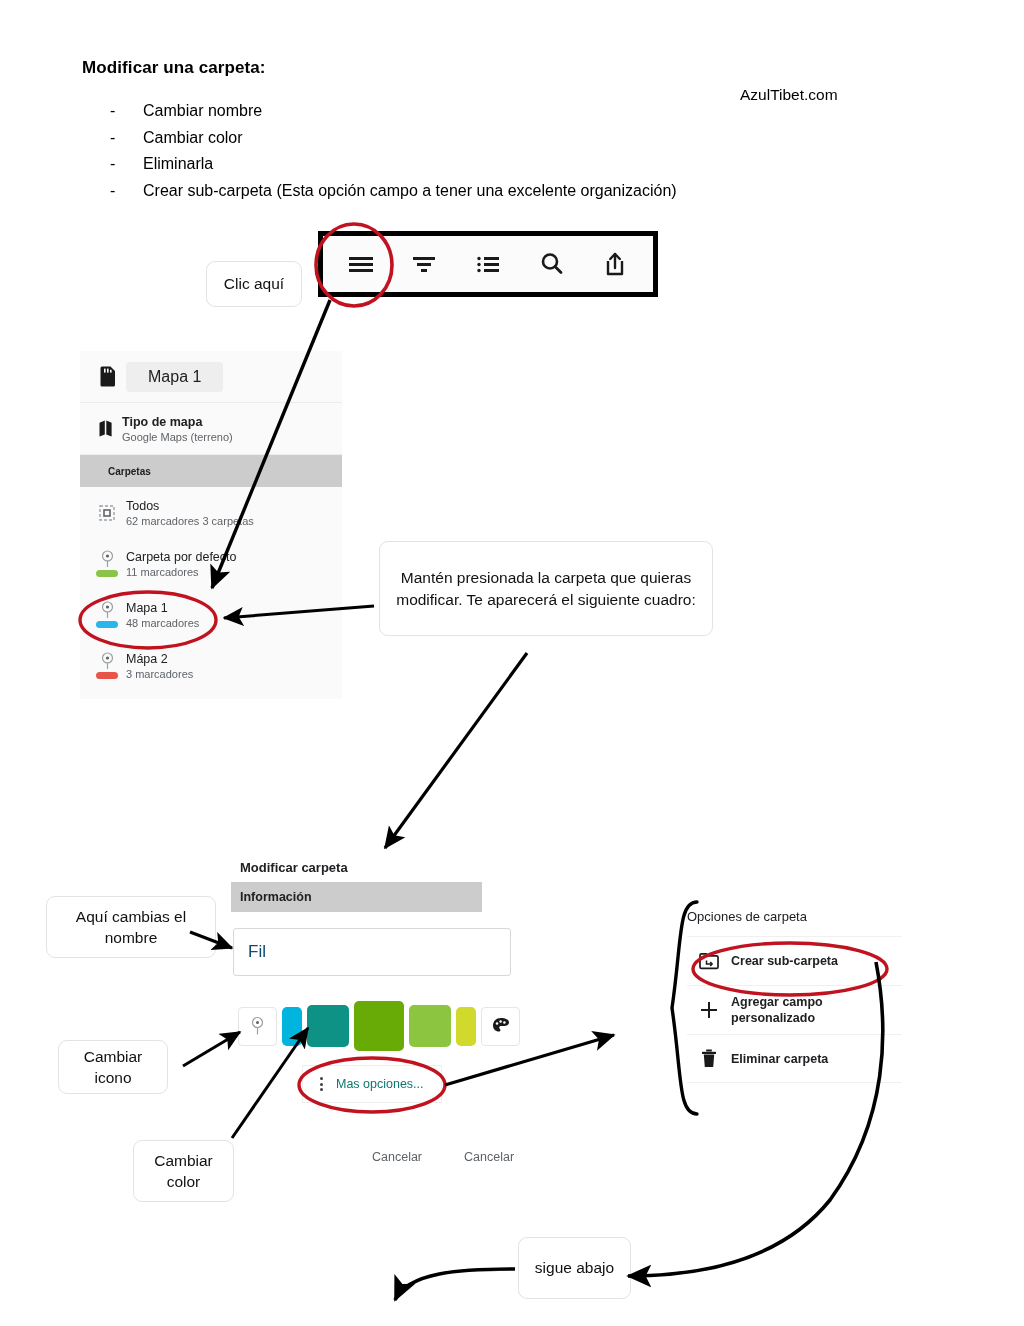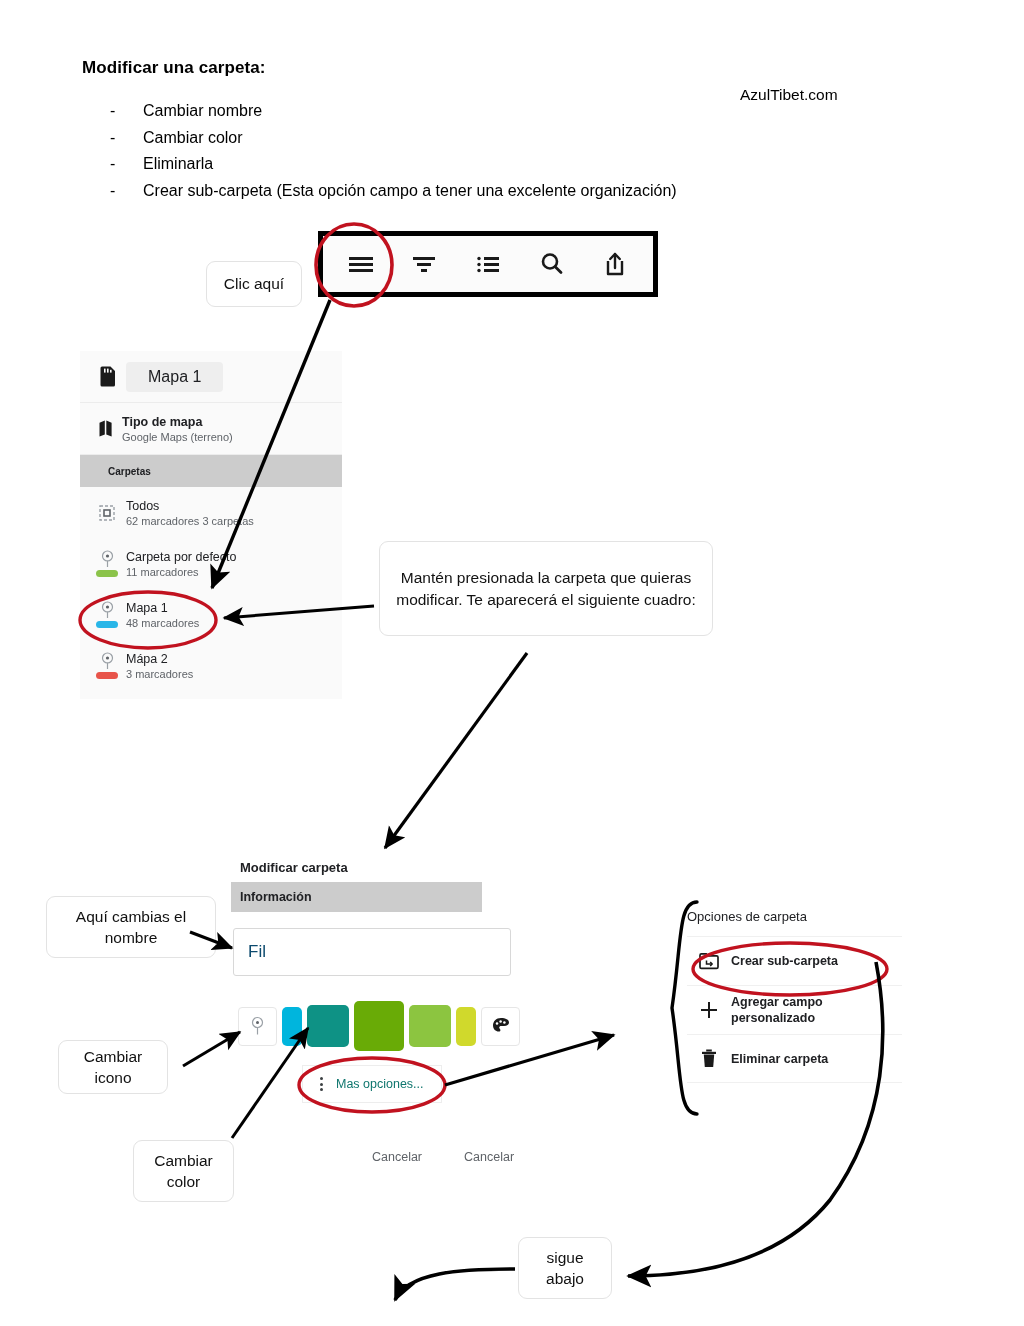--- a/index.html
+++ b/index.html
@@ -444,21 +444,21 @@
         <path d="M2.8 5.6 L13.2 5.6 L12.2 18 L3.8 18 Z" fill="#1a1a1a"></path>
       </svg>
     </div>
     <div class="opt-label">Eliminar carpeta</div>
   </div>
 </div>
 
 <div class="abs callout" style="left:46px; top:896px; width:170px; height:62px;">Aquí cambias el nombre</div>
 <div class="abs callout" style="left:58px; top:1040px; width:110px; height:54px;">Cambiar icono</div>
 <div class="abs callout" style="left:133px; top:1140px; width:101px; height:62px;">Cambiar color</div>
-<div class="abs callout" style="left:518px; top:1237px; width:94px; height:62px;">sigue abajo</div>
+<div class="abs callout" style="left:518px; top:1237px; width:113px; height:62px;">sigue abajo</div>
 
 <svg id="overlay" class="abs" viewBox="0 0 1024 1326">
   <defs>
     <marker id="ah" markerWidth="9" markerHeight="9" refX="6.5" refY="3.2" orient="auto" markerUnits="strokeWidth">
       <path d="M0,0 L7,3.2 L0,6.4 L1.6,3.2 Z" fill="#000"></path>
     </marker>
   </defs>
 
   <ellipse cx="354" cy="265" rx="38" ry="41" fill="none" stroke="#c1121f" stroke-width="3.6"></ellipse>
 

